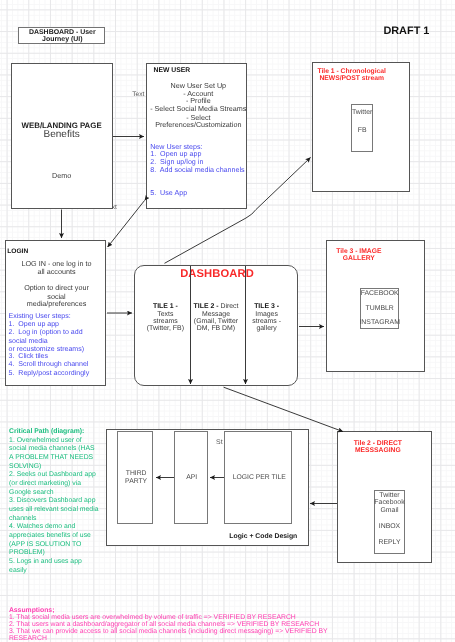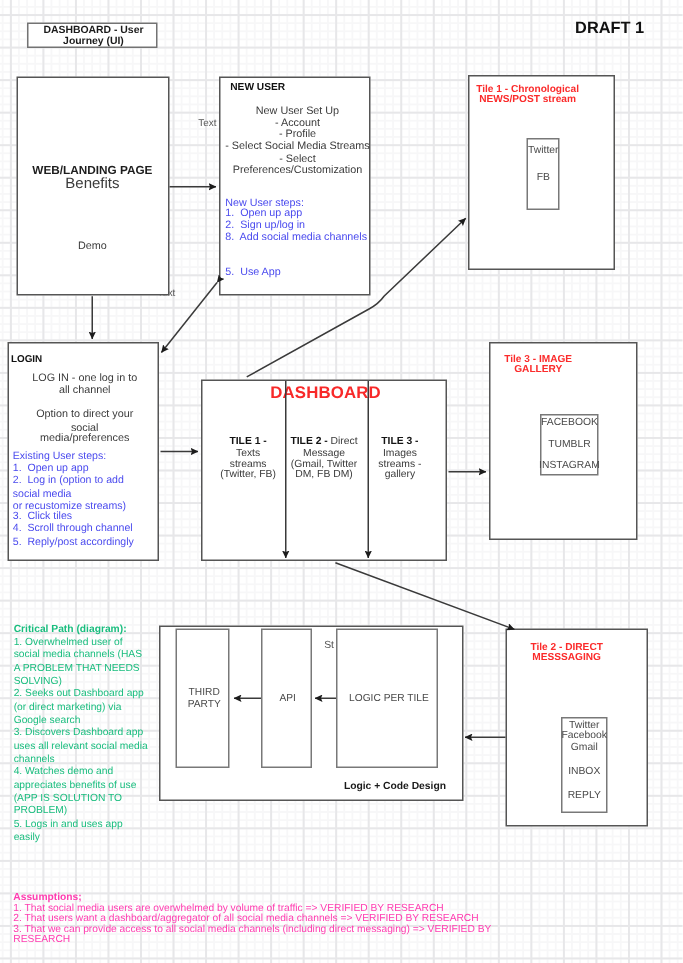--- a/index.html
+++ b/index.html
@@ -15,21 +15,21 @@
   #grid{
     position:absolute;left:0;top:0;width:455px;height:642px;
     background-image:
       linear-gradient(to right, #e7e7e9 1px, transparent 1px),
       linear-gradient(to bottom, #e7e7e9 1px, transparent 1px),
       linear-gradient(to right, #f7f7f8 1px, transparent 1px),
       linear-gradient(to bottom, #f7f7f8 1px, transparent 1px);
     background-size: 21.7px 21.7px, 21.7px 21.7px, 5.425px 5.425px, 5.425px 5.425px;
     background-position: 6.6px 9.4px, 6.6px 9.4px, 6.6px 9.4px, 6.6px 9.4px;
   }
-  #stage{position:absolute;left:0;top:0;width:455px;height:486px;}
+  #stage{position:absolute;left:0;top:12px;width:455px;height:486px;}
   .box{position:absolute;box-sizing:border-box;border:1px solid #555;background:#fff;z-index:2;}
   svg.links{position:absolute;left:0;top:0;width:455px;height:642px;overflow:visible;pointer-events:none;z-index:5;}
   .t{position:absolute;white-space:pre;color:#3a3a3a;}
 
   
   #title-box{left:18px;top:14.5px;width:87px;height:17px;border:1px solid #737373;}
   #title-box .t{left:-0.2px;width:87px;text-align:center;font-size:6.95px;font-weight:bold;color:#1a1a1a;}
   #title-l1{top:1.2px;}
   #title-l2{top:8.3px;}
 
@@ -48,21 +48,21 @@
   .nu-b{left:-3.2px;width:109px;text-align:center;font-size:7.2px;}
   .nu-s{left:3.2px;font-size:7.15px;color:#4a4aee;}
 
   
   #login{left:5px;top:228px;width:101px;height:146px;padding-left:32px;}
   #lg-h{left:1.3px;top:6.8px;font-size:6.6px;font-weight:bold;color:#111;}
   .lg-b{left:0;width:101px;text-align:center;font-size:7.2px;}
   .lg-s{left:2.5px;font-size:7.05px;color:#4a4aee;}
 
   
-  #dashboard{left:134px;top:253px;width:164px;height:121px;}
+  #dashboard{left:134px;top:253px;width:164px;height:121px;border-radius:10px;}
   #db-h{left:0;width:164px;top:2px;text-align:center;font-size:11.2px;font-weight:bold;color:#f82929;letter-spacing:0.1px;}
   .db-col{position:absolute;text-align:center;font-size:6.9px;color:#3a3a3a;line-height:7.3px;white-space:nowrap;}
 
   
   #tile1{left:312px;top:50px;width:98px;height:130px;}
   #tile3{left:326px;top:228px;width:99px;height:132px;}
   #tile2{left:337px;top:419px;width:95px;height:132px;}
   .pnl-title{text-align:center;font-size:6.75px;font-weight:bold;color:#fb2b2b;}
   .inner{position:absolute;box-sizing:border-box;border:1px solid #787878;background:#fff;z-index:3;}
   .inner .t{text-align:center;font-size:6.9px;color:#4a4a4a;}
@@ -142,21 +142,21 @@
     <span class="t nu-s" style="top:79.0px">New User steps:</span>
     <span class="t nu-s" style="top:86.3px">1.  Open up app</span>
     <span class="t nu-s" style="top:94.0px">2.  Sign up/log in</span>
     <span class="t nu-s" style="top:101.8px">8.  Add social media channels</span>
     <span class="t nu-s" style="top:125.1px">5.  Use App</span>
   </div>
 
   <div id="login" class="box">
     <span id="lg-h" class="t">LOGIN</span>
     <span class="t lg-b" style="top:18.4px">LOG IN - one log in to</span>
-    <span class="t lg-b" style="top:25.8px">all channel</span>
+    <span class="t lg-b" style="top:25.8px">all accounts</span>
     <span class="t lg-b" style="top:42.4px">Option to direct your</span>
     <span class="t lg-b" style="top:50.7px">social</span>
     <span class="t lg-b" style="top:58.1px">media/preferences</span>
     <span class="t lg-s" style="top:72.0px">Existing User steps:</span>
     <span class="t lg-s" style="top:79.9px">1.  Open up app</span>
     <span class="t lg-s" style="top:88.2px">2.  Log in (option to add</span>
     <span class="t lg-s" style="top:96.5px">social media</span>
     <span class="t lg-s" style="top:104.8px">or recustomize streams)</span>
     <span class="t lg-s" style="top:112.0px">3.  Click tiles</span>
     <span class="t lg-s" style="top:119.8px">4.  Scroll through channel</span>

